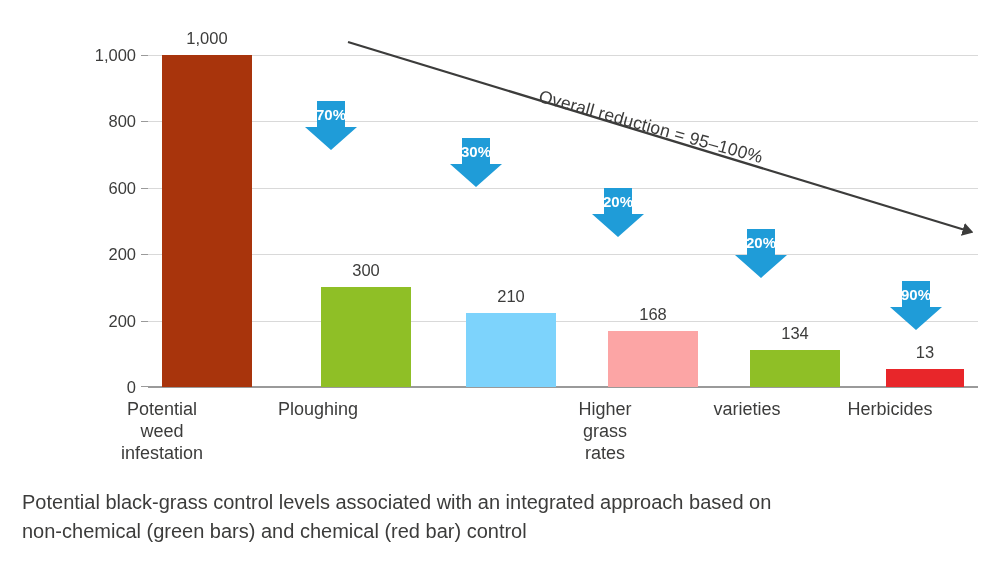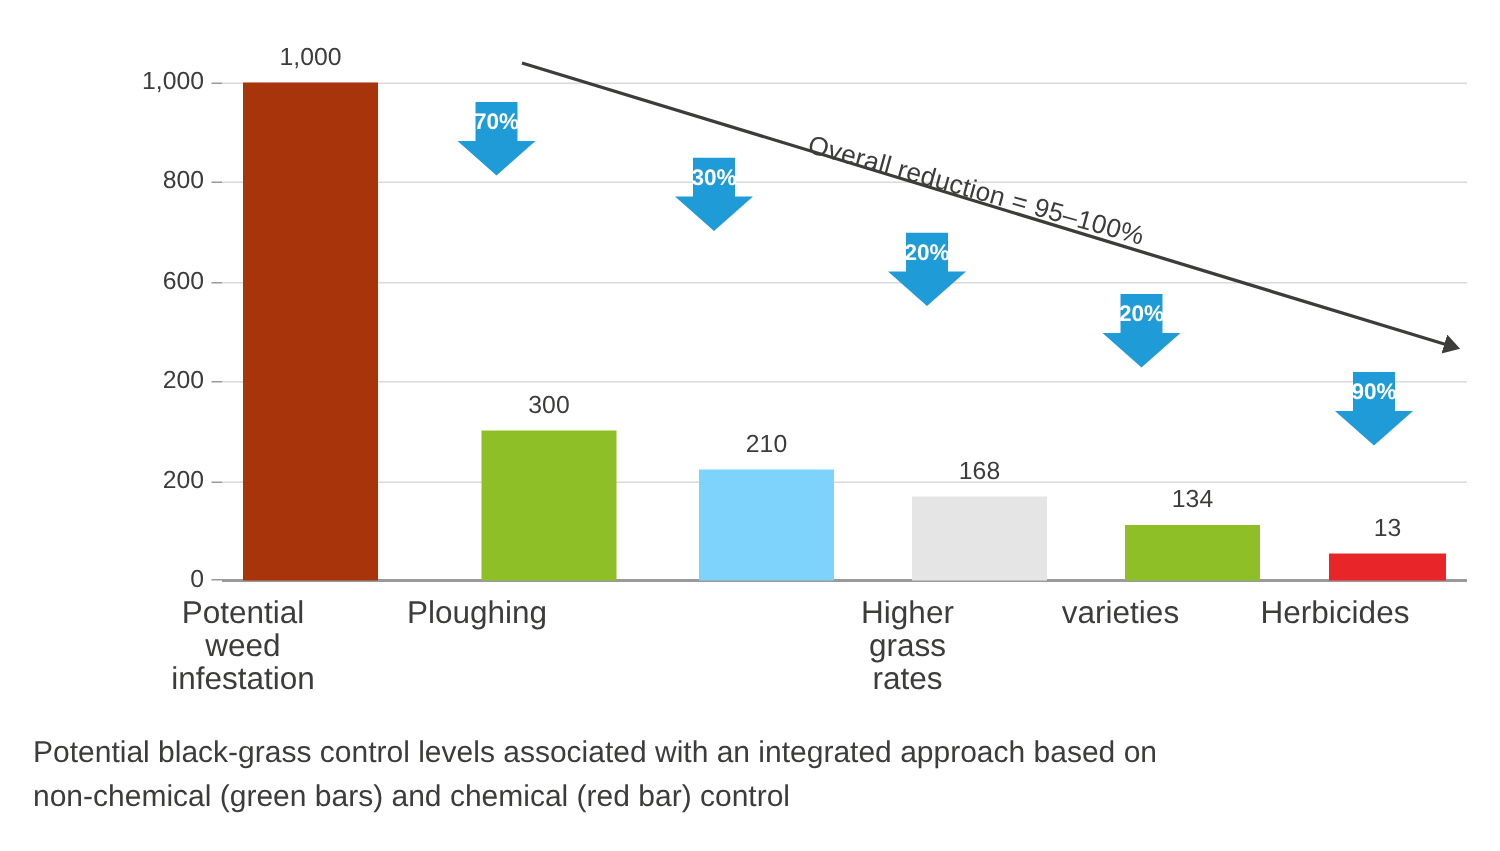--- a/index.html
+++ b/index.html
@@ -71,29 +71,30 @@
     transform: translateX(-50%);
     font-size: 16.5px;
     color: #3c3c3b;
     white-space: nowrap;
   }
 
   
   .catlabel {
     position: absolute;
     text-align: center;
-    font-size: 21px;
+    font-size: 18px;
     line-height: 22px;
     color: #3c3c3b;
     top: 398px;
   }
 
   
   .downarrow {
     position: absolute;
+    margin-top: 33px;
   }
   .downarrow .pct {
     position: absolute;
     top: 0;
     left: 0;
     width: 100%;
     text-align: center;
     font-size: 15px;
     color: #ffffff;
     font-weight: 600;
@@ -171,21 +172,21 @@
     </div>
 
     <div class="bar" style="left:173px;width:90px;height:99.6px;background:#8fbf26;">
       <div class="bar-value" style="top:-26px;">300</div>
     </div>
 
     <div class="bar" style="left:318px;width:90px;height:74px;background:#7dd3fc;">
       <div class="bar-value" style="top:-26px;">210</div>
     </div>
 
-    <div class="bar" style="left:460px;width:90px;height:56px;background:#e5e5e5;">
+    <div class="bar" style="left:460px;width:90px;height:56px;background:#fca5a5;">
       <div class="bar-value" style="top:-26px;">168</div>
     </div>
 
     <div class="bar" style="left:602px;width:90px;height:37px;background:#8fbf26;">
       <div class="bar-value" style="top:-26px;">134</div>
     </div>
 
     <div class="bar" style="left:738px;width:78px;height:18px;background:#e8262a;">
       <div class="bar-value" style="top:-26px;">13</div>
     </div>

